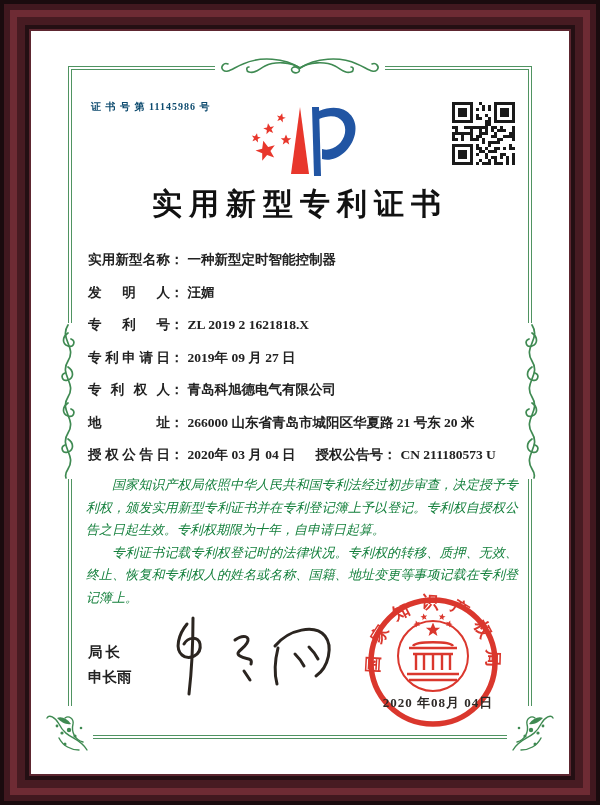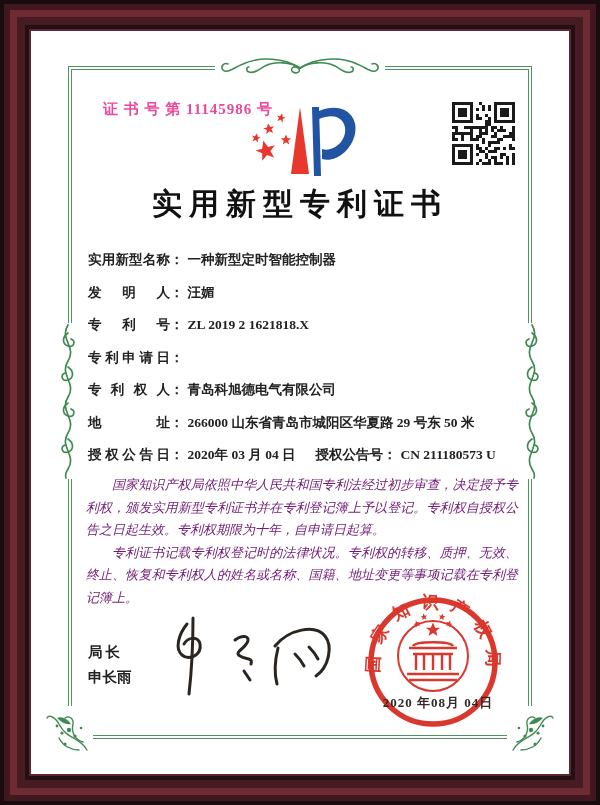--- a/index.html
+++ b/index.html
@@ -16,34 +16,34 @@
   
   .gborder{position:absolute;left:37px;top:35px;width:464px;height:673px;border:1.4px solid #4f9361;}
   .gborder-inner{position:absolute;inset:2px;border:1px solid #4f9361;}
   
   .orn{position:absolute;background:#fff;display:flex;align-items:center;justify-content:center;}
   .orn-top{left:184px;top:23px;width:170px;height:28px;}
   .orn-left{left:24px;top:292px;width:26px;height:156px;}
   .orn-right{left:488px;top:292px;width:26px;height:156px;}
   .orn-bl{left:14px;top:675px;width:48px;height:50px;}
   .orn-br{left:476px;top:675px;width:48px;height:50px;}
-  .cert-no{position:absolute;left:72px;top:69px;font-size:15px;color:#ec4899;letter-spacing:1px;font-weight:600;}
+  .cert-no{position:absolute;left:60px;top:69px;font-size:10px;color:#0c4a6e;letter-spacing:1px;font-weight:600;}
   .logo{position:absolute;left:211px;top:63px;width:118px;height:90px;}
   .qr{position:absolute;left:421px;top:71px;width:63px;height:63px;}
   .title{position:absolute;left:37px;top:153px;width:464px;text-align:center;
          font-size:30px;font-weight:bold;color:#111;letter-spacing:7px;}
   .rows{position:absolute;left:57px;top:219px;width:436px;}
   .row{display:flex;align-items:baseline;margin-bottom:12.5px;font-size:13.5px;
        font-weight:600;color:#222;line-height:20px;}
   .row .lbl{display:inline-block;width:82px;text-align:justify;text-align-last:justify;}
   .row .col{margin:0 1px 0 0;}
   .row .val{margin-left:3px;white-space:nowrap;}
   .grant2{margin-left:20px;display:flex;align-items:center;}
   .paras{position:absolute;left:55px;top:443px;width:432px;font-size:13px;line-height:1.74;
-         color:#701a75;font-style:italic;font-weight:500;text-align:justify;}
+         color:#15803d;font-style:italic;font-weight:500;text-align:justify;}
   .paras p{margin:0;text-indent:2em;}
   .signer{position:absolute;left:57px;top:609px;font-family:"Liberation Sans","DejaVu Sans",sans-serif;
           font-size:14.5px;font-weight:700;color:#222;line-height:25px;}
   .signer .t{letter-spacing:3px;}
   .signature{position:absolute;left:124px;top:579px;width:185px;height:88px;}
   .seal{position:absolute;left:312px;top:553px;width:180px;height:160px;opacity:.93;}
   .seal-date{position:absolute;left:321px;top:663px;width:172px;text-align:center;
              font-size:13px;font-weight:600;color:#2f2b28;letter-spacing:1px;z-index:3;}
 </style>
 </head>
@@ -303,30 +303,31 @@
          <span class="val">汪媚</span>
        </div>
        <div class="row">
          <span class="lbl">专利号</span>
                       <span class="col">：</span>
          <span class="val">ZL 2019 2 1621818.X</span>
        </div>
        <div class="row">
          <span class="lbl">专利申请日</span>
                       <span class="col">：</span>
+         <span class="val">2019年 09 月 27 日</span>
        </div>
        <div class="row">
          <span class="lbl">专利权人</span>
                       <span class="col">：</span>
          <span class="val">青岛科旭德电气有限公司</span>
        </div>
        <div class="row">
          <span class="lbl">地址</span>
                       <span class="col">：</span>
-         <span class="val">266000 山东省青岛市城阳区华夏路 29 号东 50 米</span>
+         <span class="val">266000 山东省青岛市城阳区华夏路 21 号东 20 米</span>
        </div>
        <div class="row">
          <span class="lbl">授权公告日</span>
                       <span class="col">：</span>
          <span class="val">2020年 03 月 04 日</span>
          <span class="grant2">
            <span>授权公告号</span>
                         <span class="col">：</span>
            <span class="val">CN 211180573 U</span>
          </span>

